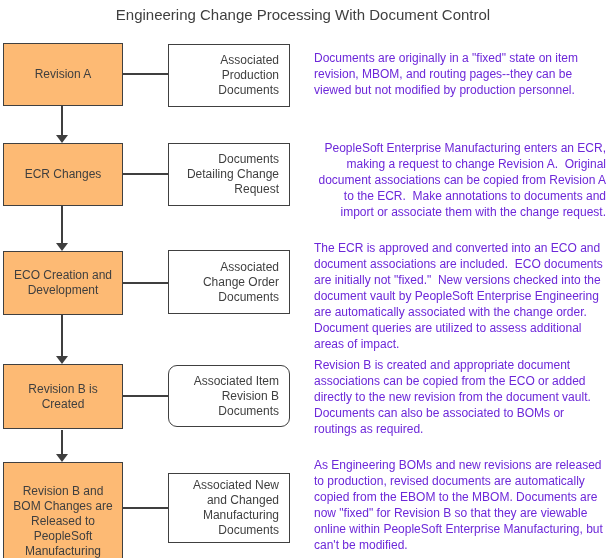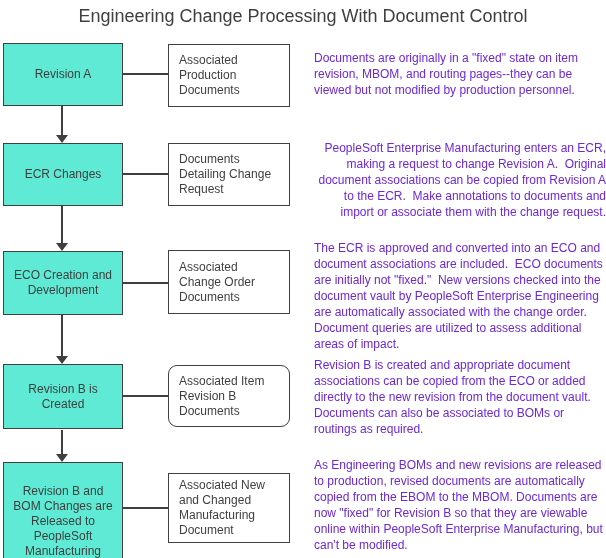--- a/index.html
+++ b/index.html
@@ -4,34 +4,34 @@
 <style>
   html,body{margin:0;padding:0;}
   body{
     width:606px;height:558px;position:relative;overflow:hidden;
     background:#ffffff;
     font-family:"Liberation Sans", sans-serif;
     color:#3f3f3f;
   }
   .title{
     position:absolute;top:6px;left:0;width:606px;
-    text-align:center;font-size:18px;color:#3f3f3f;
+    text-align:center;font-size:15px;color:#3f3f3f;
   }
   .stage-box{
     position:absolute;left:3px;width:120px;box-sizing:border-box;
-    background:#5eead4;border:1px solid #404040;
+    background:#fdba74;border:1px solid #404040;
     display:flex;align-items:center;justify-content:center;
     text-align:center;font-size:12px;line-height:15px;color:#3f3f3f;
     padding:0 6px;
   }
   .doc-box{
     position:absolute;left:168px;width:122px;box-sizing:border-box;
     background:#ffffff;border:1px solid #404040;
     display:flex;align-items:center;justify-content:center;
-    text-align:left;font-size:12px;line-height:15px;color:#3f3f3f;
+    text-align:right;font-size:12px;line-height:15px;color:#3f3f3f;
     padding:0 10px;
   }
   .stage-box.r1{top:43px;height:63px;}
   .stage-box.r2{top:143px;height:63px;}
   .stage-box.r3{top:251px;height:64px;}
   .stage-box.r4{top:364px;height:65px;}
   .stage-box.r5{top:462px;height:118px;}
   .doc-box.r1{top:44px;height:63px;}
   .doc-box.r2{top:143px;height:63px;}
   .doc-box.r3{top:250px;height:64px;}
@@ -126,17 +126,17 @@
   <div class="arrow a4">
     <div class="shaft"></div>
     <div class="head"></div>
   </div>
 
   <div class="stage-box r5">
     <span>Revision B and BOM Changes are Released to PeopleSoft Manufacturing</span>
   </div>
   <div class="connector r5"></div>
   <div class="doc-box r5">
-    <span>Associated New and Changed Manufacturing Document</span>
+    <span>Associated New and Changed Manufacturing Documents</span>
   </div>
   <div class="desc r5">As Engineering BOMs and new revisions are released to production, revised documents are automatically copied from the EBOM to the MBOM. Documents are now "fixed" for Revision B so that they are viewable online within PeopleSoft Enterprise Manufacturing, but can't be modified.</div>
 
 </div>
 
 </body></html>

